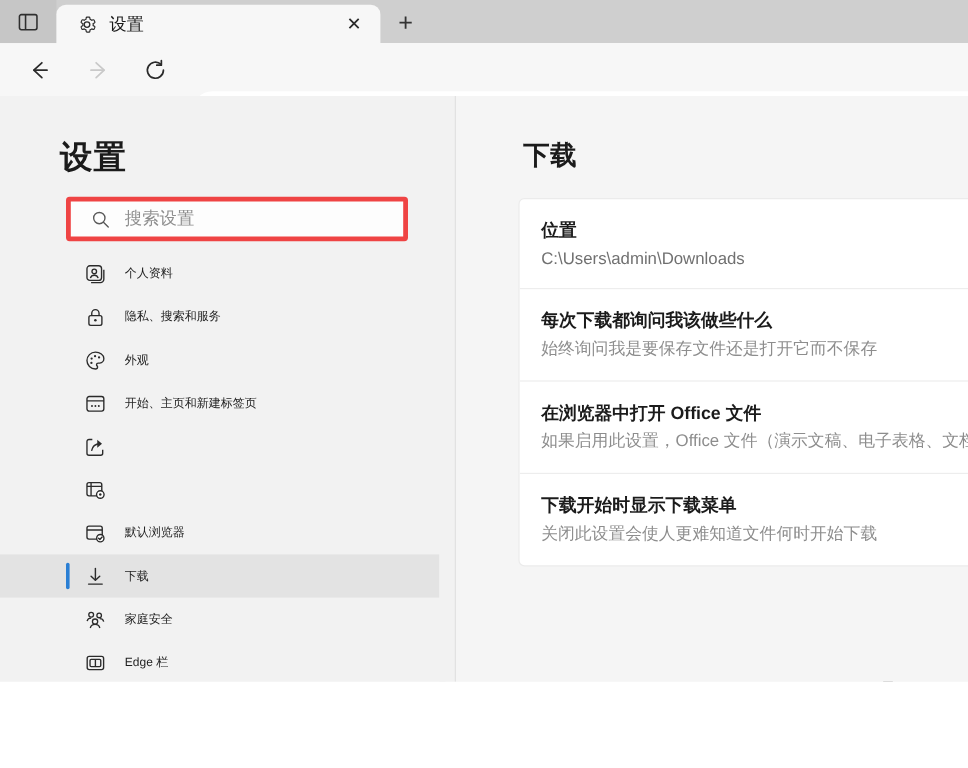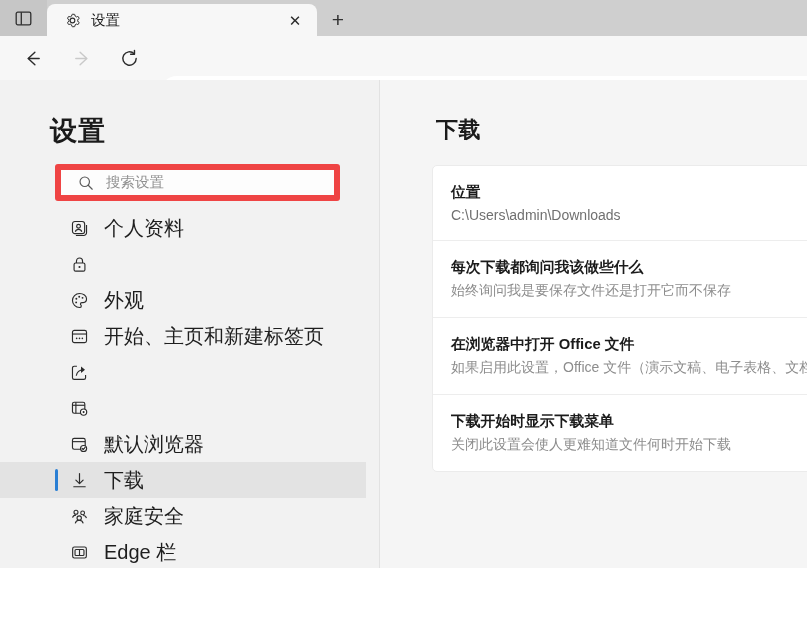--- a/index.html
+++ b/index.html
@@ -100,39 +100,39 @@
   .sidebar {
     position: absolute; left: 0; top: 0; width: 371px; height: 560px;
     background: #f2f2f2;
   }
   .settings-title {
     position: absolute; left: 50px; top: 33px;
     font-size: 27px; font-weight: 700; color: #1b1b1b; letter-spacing: 1px;
   }
   .search-box {
     position: absolute; left: 55px; top: 84px; width: 285px; height: 37px;
-    background: #fdfdfd; border: 6px solid #ef4444; border-radius: 3px;
+    background: #fdfdfd; border: 4px solid #ef4444; border-radius: 3px;
     display: flex; align-items: center;
   }
   .search-icon { margin-left: 16px; width: 17px; height: 17px; display:flex; align-items:center; justify-content:center;}
   .search-ph {
     margin-left: 12px; font-size: 14.5px; color: #8f8f8f;
   }
 
   .navlist { position: absolute; left: 0; top: 130px; width: 371px; }
   .navitem {
     position: relative; height: 36px; margin: 0 0 0 0;
     display: flex; align-items: center;
   }
   .navitem .ico {
     width: 22px; height: 22px; margin-left: 68px;
     display: flex; align-items: center; justify-content: center;
   }
   .navitem .lbl {
-    margin-left: 14px; font-size: 20px; color: #1e1e1e; white-space: nowrap;
+    margin-left: 14px; font-size: 10px; color: #1e1e1e; white-space: nowrap;
   }
   .navitem.selected { background: #e3e3e3; }
   .navitem.selected::before {
     content: ""; position: absolute; left: 55px; top: 7px;
     width: 3px; height: 22px; background: #2a7fd4; border-radius: 2px;
   }
   .navitem.selected .lbl { font-weight: 400; }
 
   .annotation {
     position: absolute; left: 173px; top: 457px;
@@ -284,20 +284,21 @@
         </div>
 
         <div class="navitem">
           <span class="ico">
             <svg width="19" height="19" viewBox="0 0 20 20">
               <rect x="4.3" y="8.4" width="11.4" height="8.6" rx="1.6" fill="none" stroke="#2b2b2b" stroke-width="1.2"></rect>
               <path d="M6.8 8.4V6.4a3.2 3.2 0 0 1 6.4 0v2" fill="none" stroke="#2b2b2b" stroke-width="1.2"></path>
               <circle cx="10" cy="12.6" r="1.1" fill="#2b2b2b"></circle>
             </svg>
           </span>
+          <span class="lbl">隐私、搜索和服务</span>
         </div>
 
         <div class="navitem">
           <span class="ico">
             <svg width="19" height="19" viewBox="0 0 20 20">
               <path d="M10 2.6a7.4 7.4 0 0 0 0 14.8c1.2 0 1.9-.8 1.9-1.7 0-.5-.2-.8-.5-1.1-.3-.3-.4-.6-.4-1 0-.8.7-1.4 1.5-1.4h1.3a3.9 3.9 0 0 0 3.6-4.1C17.4 5 14.1 2.6 10 2.6z" fill="none" stroke="#2b2b2b" stroke-width="1.2"></path>
               <circle cx="6.7" cy="8.2" r="1" fill="#2b2b2b"></circle>
               <circle cx="9.7" cy="6.1" r="1" fill="#2b2b2b"></circle>
               <circle cx="13.2" cy="7.2" r="1" fill="#2b2b2b"></circle>
               <circle cx="6.5" cy="12" r="1" fill="#2b2b2b"></circle>

